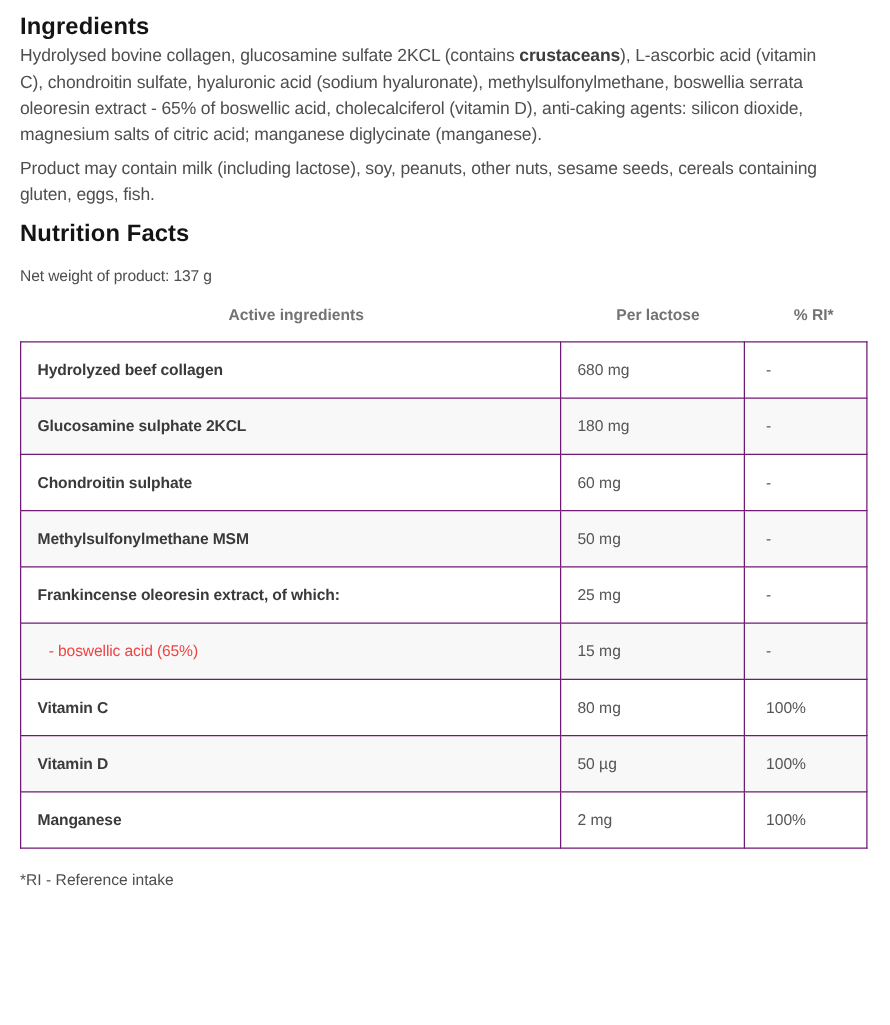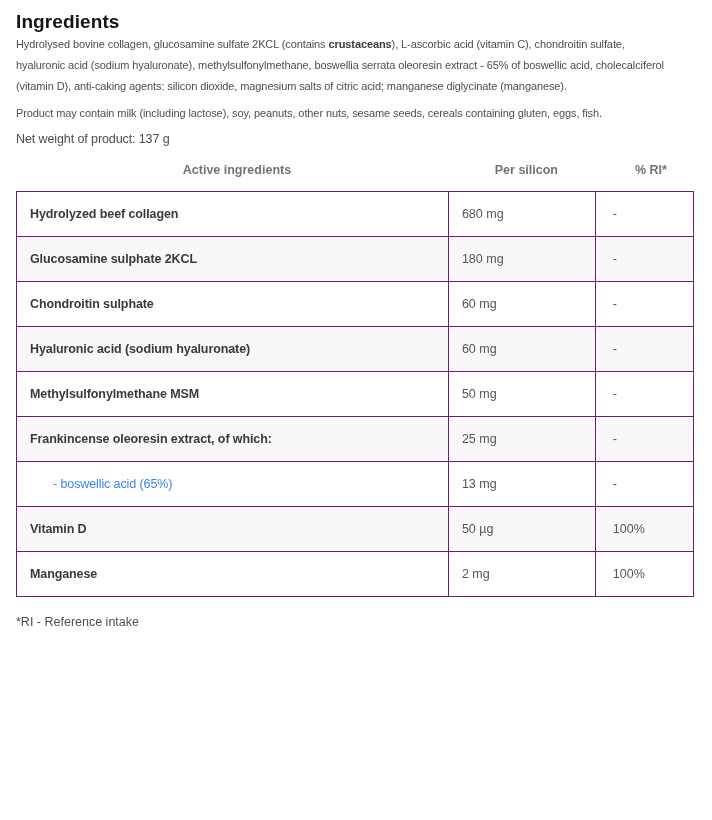--- a/index.html
+++ b/index.html
@@ -13,21 +13,21 @@
   h1.section-title {
     font-size: 19px;
     line-height: 24px;
     font-weight: 700;
     color: #141414;
     letter-spacing: 0.1px;
   }
   #ingredients-title { }
   #nutrition-title { margin-top: 10px; margin-bottom: 12px; }
   .para {
-    font-size: 11px;
+    font-size: 14px;
     letter-spacing: -0.1px;
     line-height: 21px;
     color: #4e4e4e;
     max-width: 656px;
   }
   .para.ingredients { margin-bottom: 6px; }
   .para.allergens { margin-bottom: 6px; }
   .para b { font-weight: 700; color: #3c3c3c; }
   .meta-line {
     font-size: 12.5px;
@@ -56,21 +56,21 @@
   th.col-ri { padding-left: 17px; }
   tbody td {
     border: 1px solid #701a75;
     height: 45px;
     vertical-align: middle;
     font-size: 12.5px;
     padding: 0 6px 0 13px;
   }
   tbody tr:nth-child(even) { background: #f8f8f8; }
   td.col-name { font-weight: 700; color: #3a3a3a; letter-spacing: -0.1px; }
-  td.col-name.indent { font-weight: 400; color: #3b82f6; padding-left: 36px; }
+  td.col-name.indent { font-weight: 400; color: #ef4444; padding-left: 22px; }
   td.col-portion { color: #555555; }
   td.col-ri { color: #555555; padding-left: 17px; }
   .footnote {
     margin-top: 16px;
     font-size: 12.5px;
     line-height: 18px;
     color: #4e4e4e;
   }
 </style>
 </head>
@@ -80,71 +80,72 @@
 
   <section>
     <h1 class="section-title" id="ingredients-title">Ingredients</h1>
 
     <p class="para ingredients"><span>Hydrolysed bovine collagen, glucosamine sulfate 2KCL (contains </span><b>crustaceans</b><span>), L-ascorbic acid (vitamin C), chondroitin sulfate, hyaluronic acid (sodium hyaluronate), methylsulfonylmethane, boswellia serrata oleoresin extract - 65% of boswellic acid, cholecalciferol (vitamin D), anti-caking agents: silicon dioxide, magnesium salts of citric acid; manganese diglycinate (manganese).</span></p>
 
     <p class="para allergens">Product may contain milk (including lactose), soy, peanuts, other nuts, sesame seeds, cereals containing gluten, eggs, fish.</p>
   </section>
 
   <section>
+    <h1 class="section-title" id="nutrition-title">Nutrition Facts</h1>
 
     <p class="meta-line">Net weight of product: 137 g</p>
 
     <table class="nutrition">
       <colgroup>
         <col class="c-name">
           <col class="c-portion">
           <col class="c-ri">
       </colgroup>
       <thead>
         <tr>
           <th class="col-name">Active ingredients</th>
-          <th class="col-portion">Per silicon</th>
+          <th class="col-portion">Per lactose</th>
           <th class="col-ri">% RI*</th>
         </tr>
       </thead>
       <tbody>
           <tr>
     <td class="col-name">Hydrolyzed beef collagen</td>
     <td class="col-portion">680 mg</td>
     <td class="col-ri">-</td>
   </tr>
           <tr>
     <td class="col-name">Glucosamine sulphate 2KCL</td>
     <td class="col-portion">180 mg</td>
     <td class="col-ri">-</td>
   </tr>
           <tr>
     <td class="col-name">Chondroitin sulphate</td>
     <td class="col-portion">60 mg</td>
     <td class="col-ri">-</td>
   </tr>
           <tr>
-    <td class="col-name">Hyaluronic acid (sodium hyaluronate)</td>
-    <td class="col-portion">60 mg</td>
-    <td class="col-ri">-</td>
-  </tr>
-          <tr>
     <td class="col-name">Methylsulfonylmethane MSM</td>
     <td class="col-portion">50 mg</td>
     <td class="col-ri">-</td>
   </tr>
           <tr>
     <td class="col-name">Frankincense oleoresin extract, of which:</td>
     <td class="col-portion">25 mg</td>
     <td class="col-ri">-</td>
   </tr>
           <tr>
     <td class="col-name indent">- boswellic acid (65%)</td>
-    <td class="col-portion">13 mg</td>
+    <td class="col-portion">15 mg</td>
     <td class="col-ri">-</td>
+  </tr>
+          <tr>
+    <td class="col-name">Vitamin C</td>
+    <td class="col-portion">80 mg</td>
+    <td class="col-ri">100%</td>
   </tr>
           <tr>
     <td class="col-name">Vitamin D</td>
     <td class="col-portion">50 µg</td>
     <td class="col-ri">100%</td>
   </tr>
           <tr>
     <td class="col-name">Manganese</td>
     <td class="col-portion">2 mg</td>
     <td class="col-ri">100%</td>

